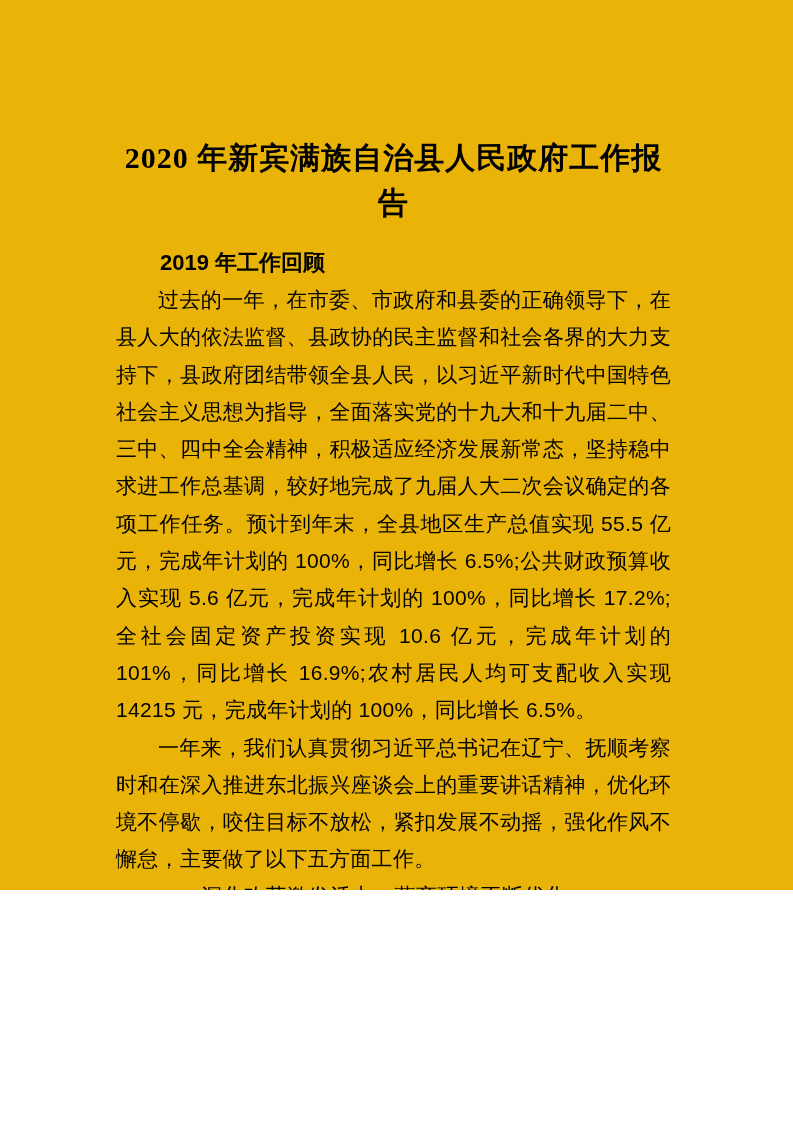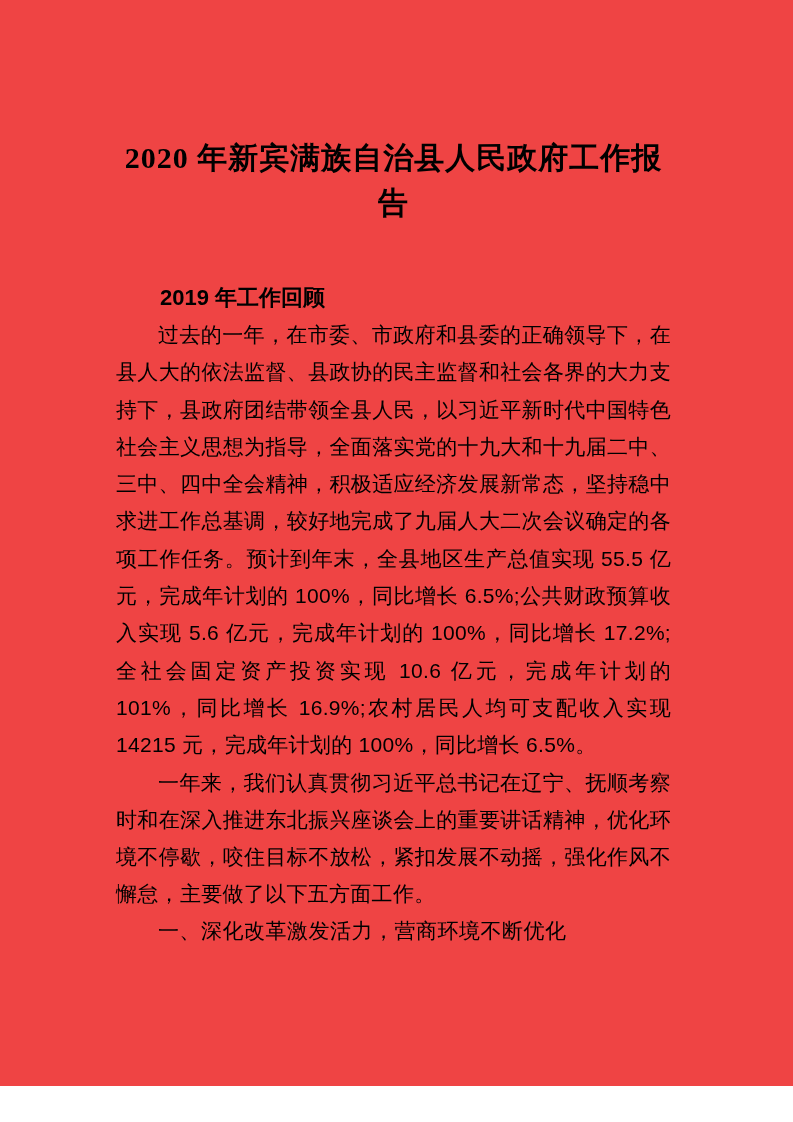--- a/index.html
+++ b/index.html
@@ -3,41 +3,41 @@
 <meta charset="utf-8">
 <style>
   html, body {
     margin: 0;
     padding: 0;
     background: #ffffff;
   }
   .page {
     position: relative;
     width: 793px;
-    height: 1086px;
+    height: 890px;
     margin: 0 auto;
-    background: #ef4444;
+    background: #eab308;
     color: #000000;
     overflow: hidden;
     font-family: "Liberation Serif", "DejaVu Serif", serif;
   }
   .doc {
     padding: 135px 122px 0 116px; 
   }
   .doc-title {
     margin: 0;
     font-size: 30px;
     font-weight: 700;
     line-height: 45px;
     text-align: center;
     letter-spacing: 1px;
     font-family: "Liberation Serif", "DejaVu Serif", serif;
   }
   .doc-body {
-    margin-top: 54px;
+    margin-top: 19px;
   }
   .section-heading {
     margin: 0;
     font-size: 22px;
     font-weight: 700;
     line-height: 37px;
     text-indent: 2em;
     font-family: "Liberation Sans", "DejaVu Sans", sans-serif;
   }
   .para {

